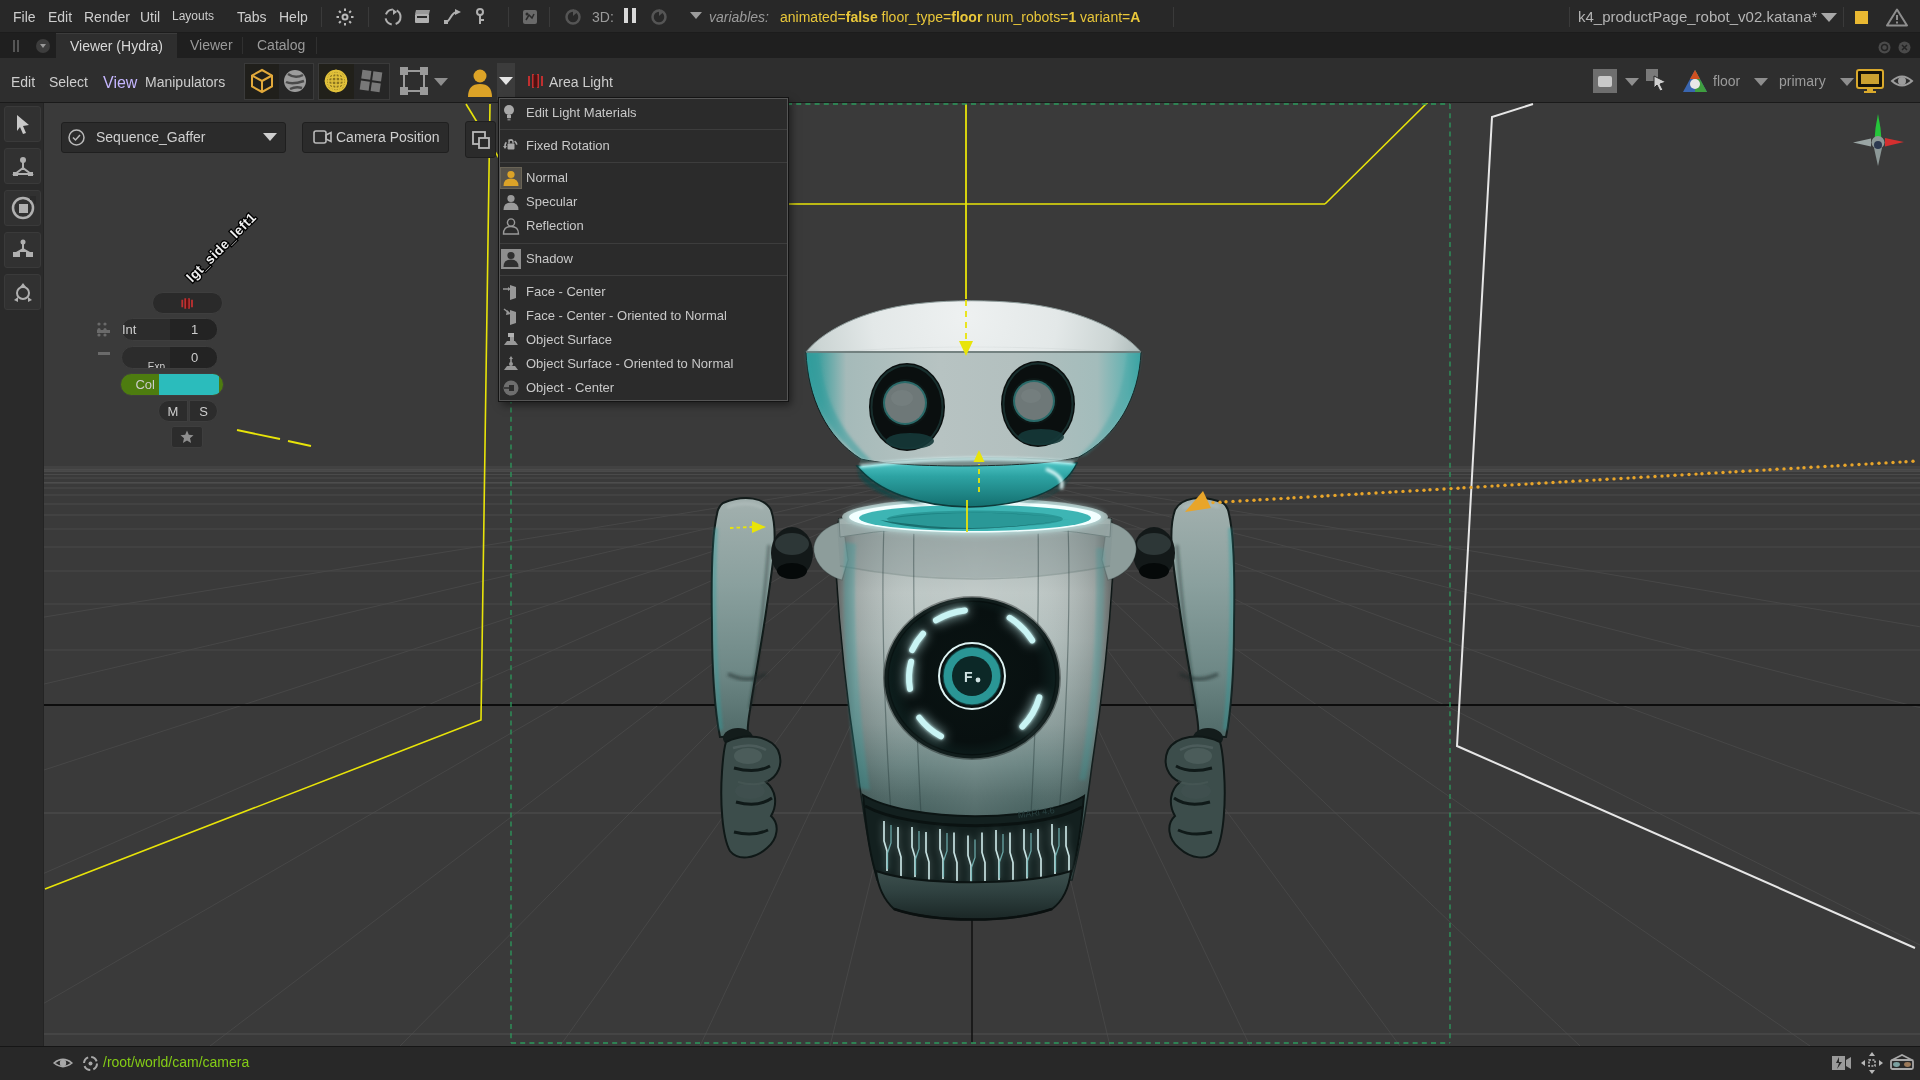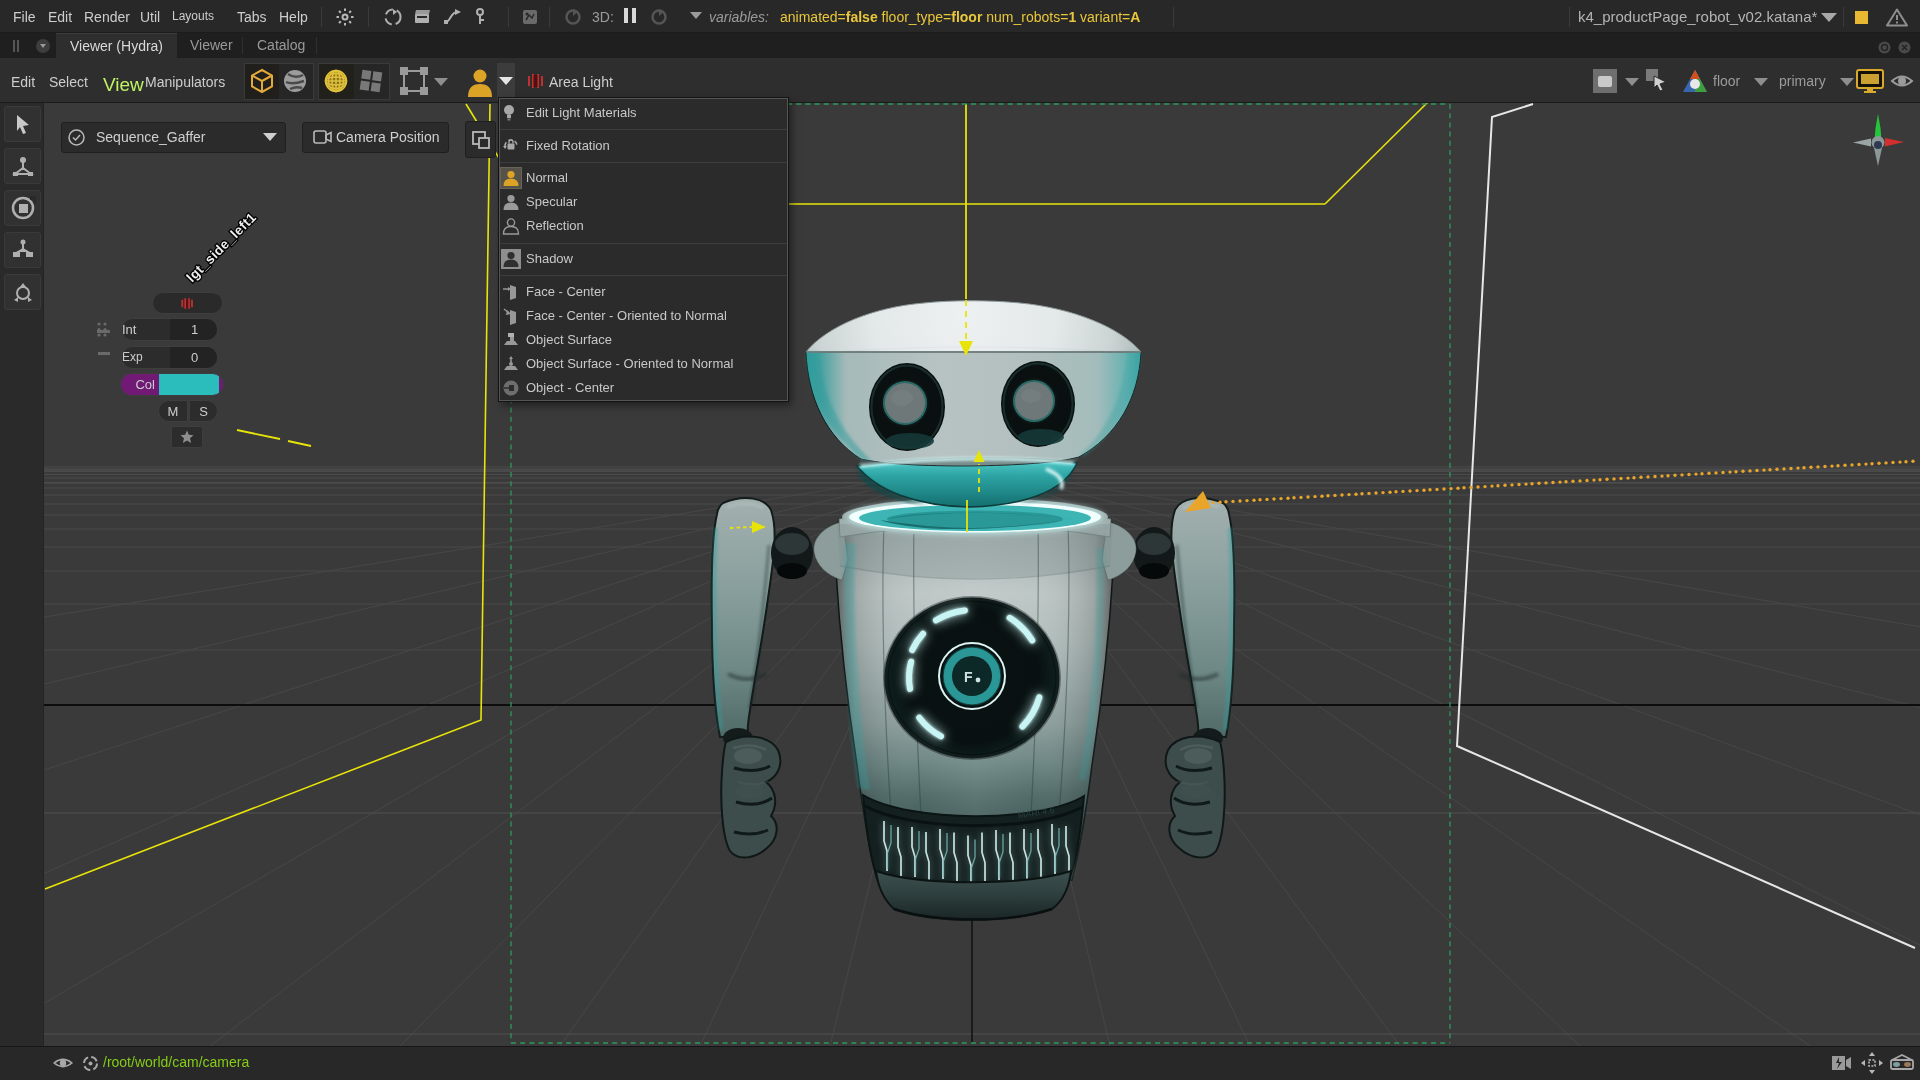--- a/index.html
+++ b/index.html
@@ -520,21 +520,21 @@
       <circle cx="6.5" cy="6.5" r="6" fill="#4a4a4a"></circle>
       <circle cx="6.5" cy="6.5" r="3" fill="none" stroke="#232323" stroke-width="1.5"></circle>
     </svg></div>
 <div class="abs" style="left:1898px;top:40px"><svg width="13" height="13" viewBox="0 0 13 13">
       <circle cx="6.5" cy="6.5" r="6" fill="#4a4a4a"></circle>
       <path d="M4 4 L9 9 M9 4 L4 9" stroke="#232323" stroke-width="1.5"></path>
     </svg></div>
 <div class="abs" style="left:0;top:58px;width:1920px;height:45px;background:#2e2e2e;border-bottom:1px solid #1a1a1a"></div>
 <div class="abs" style="left:11px;top:74px;color:#cdcdcd;font-size:14px">Edit</div>
 <div class="abs" style="left:49px;top:74px;color:#cdcdcd;font-size:14px">Select</div>
-<div class="abs" style="left:103px;top:74px;color:#bef264;font-size:19px">View</div>
+<div class="abs" style="left:103px;top:74px;color:#c4b5fd;font-size:16px">View</div>
 <div class="abs" style="left:145px;top:74px;color:#cdcdcd;font-size:14px">Manipulators</div>
 <div class="abs" style="left:244px;top:63px;width:70px;height:37px;background:#262626;border:1px solid #3a3a3a"></div>
 <div class="abs" style="left:245px;top:64px;width:34px;height:35px;background:#201f1b"></div>
 <div class="abs" style="left:249px;top:68px"><svg width="26" height="26" viewBox="0 0 26 26">
       <g fill="none" stroke="#e2a93b" stroke-width="2">
         <path d="M13 2 L23 7.5 L23 18.5 L13 24 L3 18.5 L3 7.5 Z"></path>
         <path d="M3 7.5 L13 13 L23 7.5 M13 13 L13 24"></path>
       </g>
     </svg></div>
 <div class="abs" style="left:282px;top:68px"><svg width="26" height="26" viewBox="0 0 26 26">
@@ -703,24 +703,24 @@
     </svg></div>
 <div class="abs" style="left:121px;top:318px;width:97px;height:23px;background:#2c2c2c;border:1px solid #3e3e3e;border-radius:12px;overflow:hidden">
     <div class="abs" style="left:0;top:0;width:48px;height:23px;color:#cdcdcd;font-size:13px;line-height:21px;padding-right:8px">Int</div>
     <div class="abs" style="left:48px;top:0;width:49px;height:23px;background:#232323;color:#cdcdcd;font-size:13px;text-align:center;line-height:21px">1</div>
   </div>
 <div class="abs" style="left:97px;top:330px;width:13px;height:3px;background:#6a6a6a"></div>
 <div class="abs" style="left:96px;top:346px;width:15px;height:15px;border:0;display:flex;align-items:center;justify-content:center">
     <div style="width:12px;height:3px;background:#6a6a6a"></div>
   </div>
 <div class="abs" style="left:121px;top:346px;width:97px;height:23px;background:#2c2c2c;border:1px solid #3e3e3e;border-radius:12px;overflow:hidden">
-    <div class="abs" style="left:0;top:0;width:48px;height:23px;color:#cdcdcd;font-size:12px;text-align:left;line-height:21px;padding-right:5px">Exp</div>
+    <div class="abs" style="left:0;top:9px;width:48px;height:23px;color:#cdcdcd;font-size:10px;text-align:right;line-height:21px;padding-right:5px">Exp</div>
     <div class="abs" style="left:48px;top:0;width:49px;height:23px;background:#232323;color:#cdcdcd;font-size:13px;text-align:center;line-height:21px">0</div>
   </div>
-<div class="abs" style="left:120px;top:373px;width:104px;height:23px;background:#701a75;border:1px solid #3e3e3e;border-radius:12px;overflow:hidden">
+<div class="abs" style="left:120px;top:373px;width:104px;height:23px;background:#4d7c0f;border:1px solid #3e3e3e;border-radius:12px;overflow:hidden">
     <div class="abs" style="left:0;top:0;width:38px;height:23px;color:#cdcdcd;font-size:13px;text-align:right;line-height:21px;padding-right:4px">Col</div>
     <div class="abs" style="left:38px;top:0;width:60px;height:23px;background:#2bbcbc"></div>
   </div>
 <div class="abs" style="left:158px;top:400px;width:30px;height:22px;background:#2c2c2c;border:1px solid #3e3e3e;border-radius:11px 0 0 11px;color:#cdcdcd;font-size:13px;text-align:center;line-height:21px">M</div>
 <div class="abs" style="left:189px;top:400px;width:29px;height:22px;background:#2c2c2c;border:1px solid #3e3e3e;border-radius:0 11px 11px 0;color:#cdcdcd;font-size:13px;text-align:center;line-height:21px">S</div>
 <div class="abs" style="left:171px;top:426px;width:32px;height:22px;background:#2c2c2c;border:1px solid #3e3e3e;border-radius:3px;display:flex;align-items:center;justify-content:center">
     <svg width="14" height="14" viewBox="0 0 14 14">
       <path d="M7 0.5 L8.8 4.8 L13.5 5.2 L10 8.2 L11.1 13 L7 10.4 L2.9 13 L4 8.2 L0.5 5.2 L5.2 4.8 Z" fill="#8e8e8e"></path>
     </svg>
   </div>

